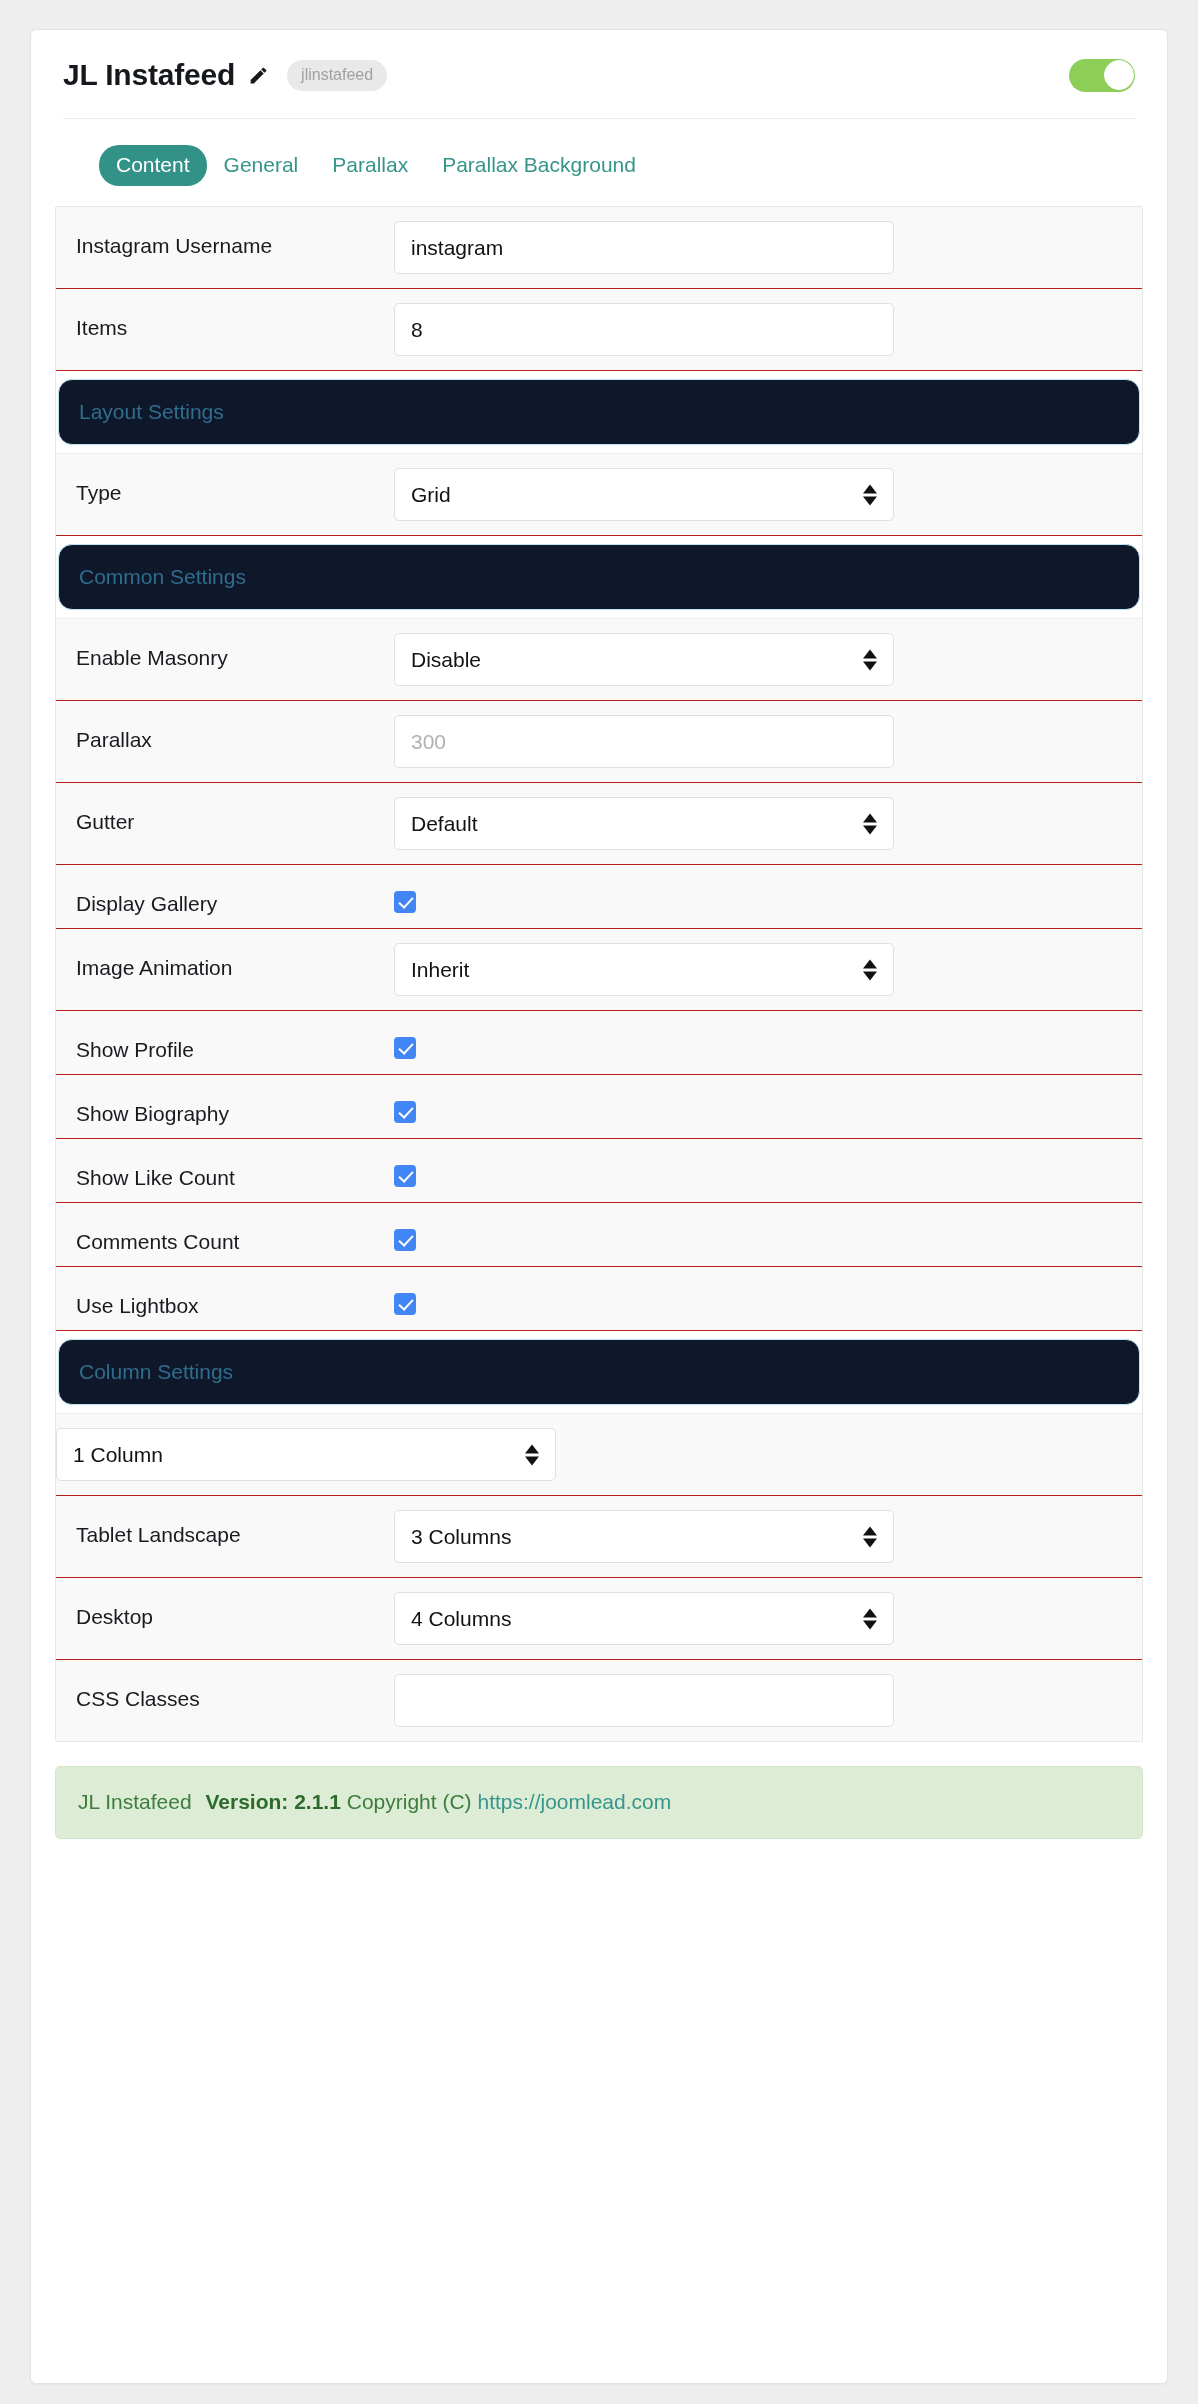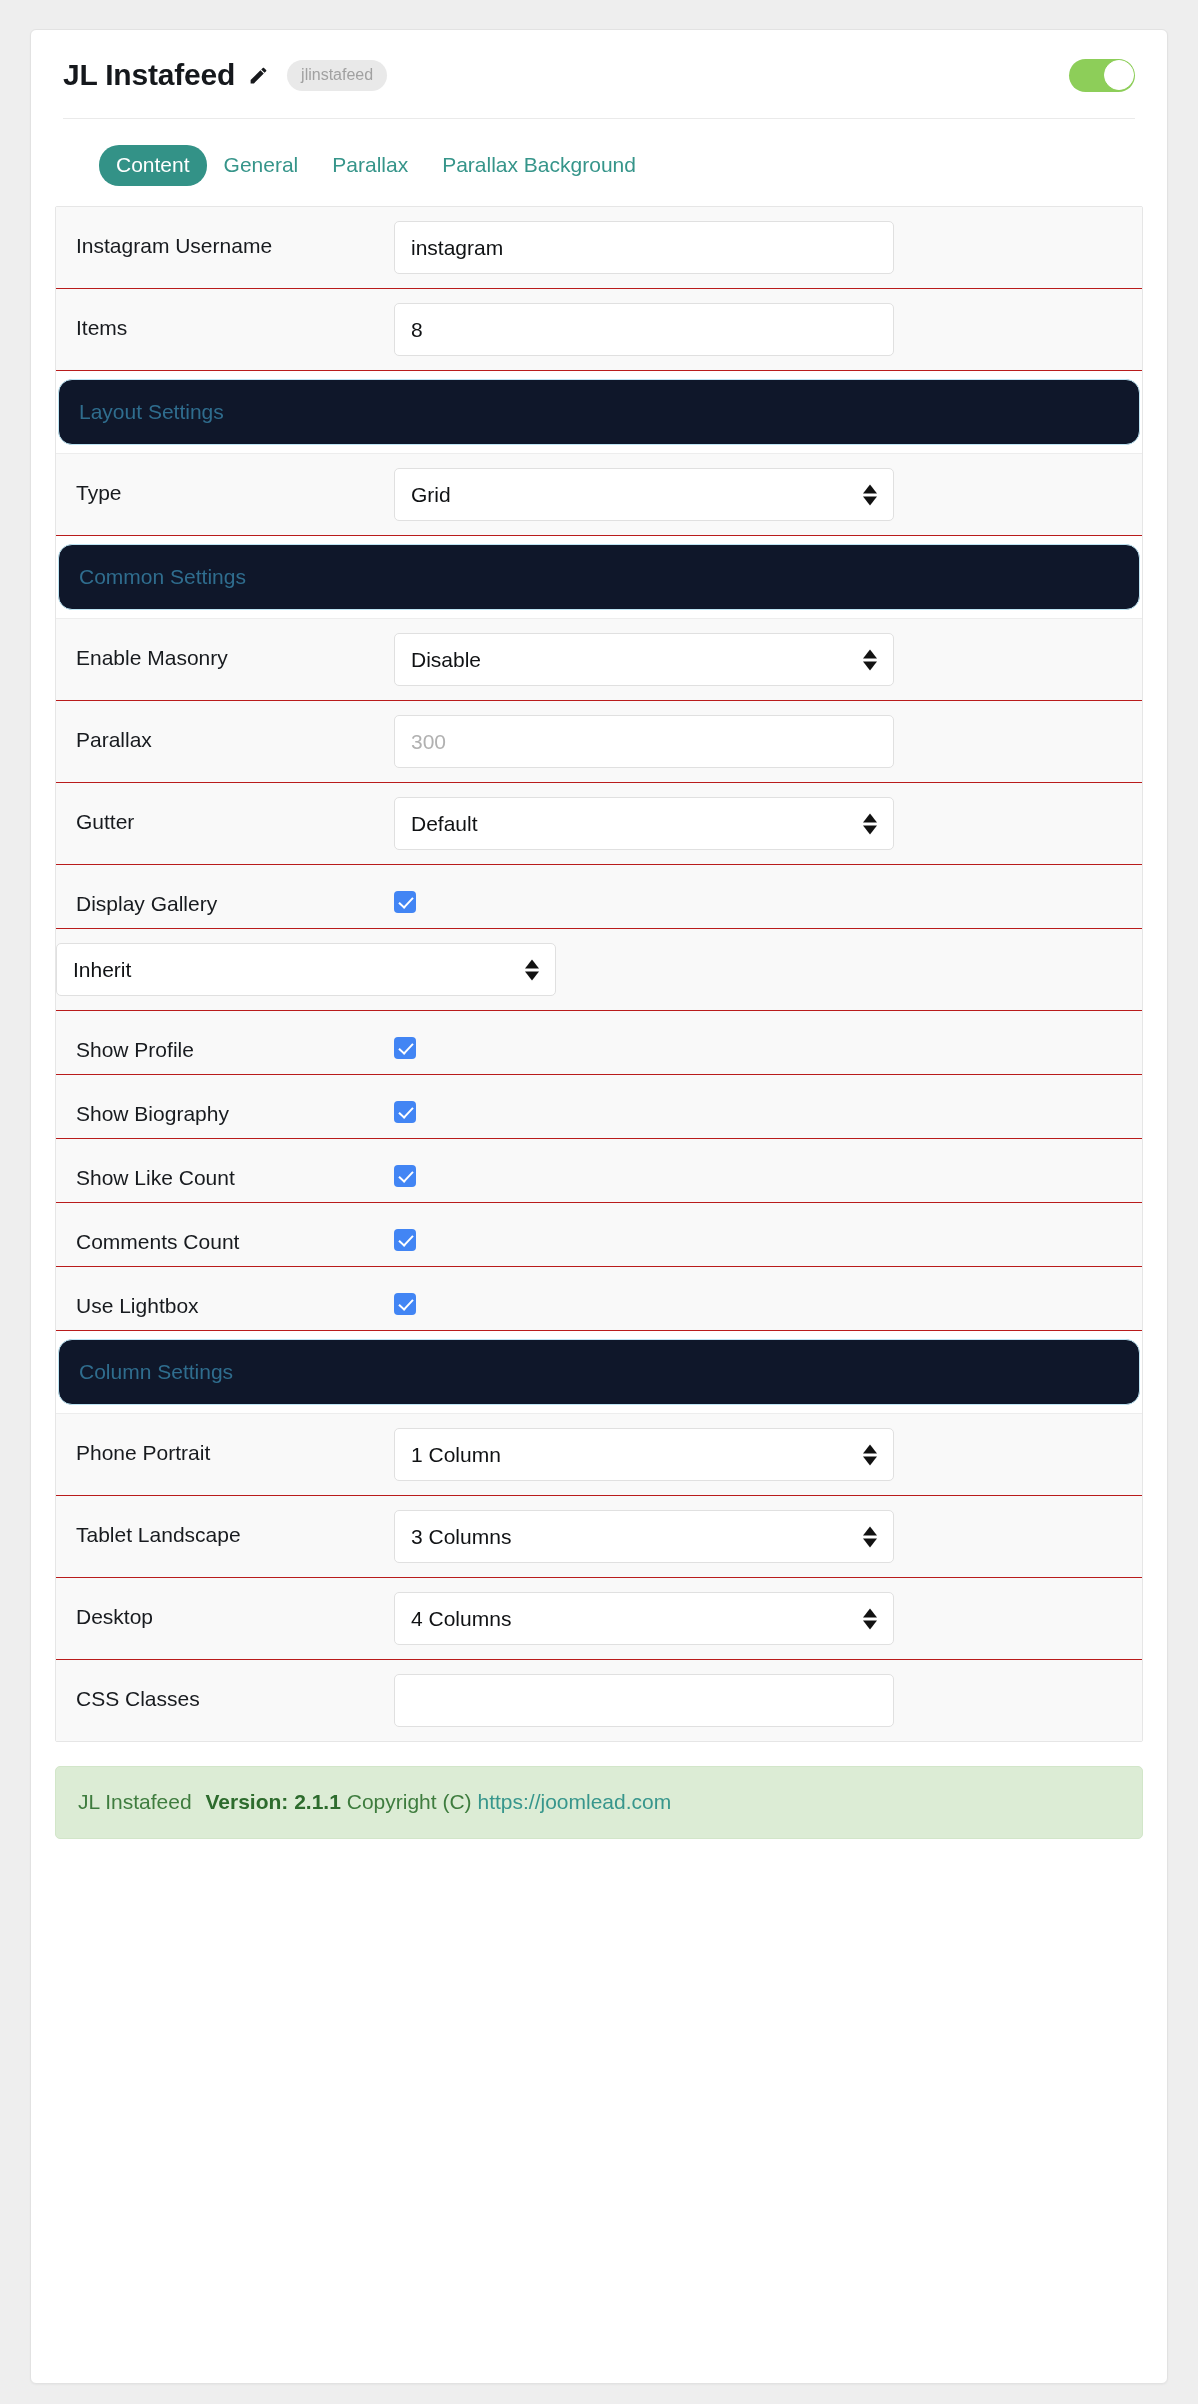--- a/index.html
+++ b/index.html
@@ -311,20 +311,21 @@
             </div>
           </div>
         </div>
         <div class="row">
           <div class="label">Display Gallery</div>
           <div class="field">
             <span class="cbox"></span>
           </div>
         </div>
         <div class="row">
+          <div class="label">Image Animation</div>
           <div class="field">
             <div class="sel-wrap">
               <select class="sel-input"><option>Inherit</option></select>
               <span class="sel-arrows">
                 <i class="up"></i>
                 <i class="down"></i>
               </span>
             </div>
           </div>
         </div>
@@ -355,21 +356,20 @@
         <div class="row">
           <div class="label">Use Lightbox</div>
           <div class="field">
             <span class="cbox"></span>
           </div>
         </div>
         <div class="sec-row">
           <div class="sec-head">Column Settings</div>
         </div>
         <div class="row">
-          <div class="label">Phone Portrait</div>
           <div class="field">
             <div class="sel-wrap">
               <select class="sel-input"><option>1 Column</option></select>
               <span class="sel-arrows">
                 <i class="up"></i>
                 <i class="down"></i>
               </span>
             </div>
           </div>
         </div>

